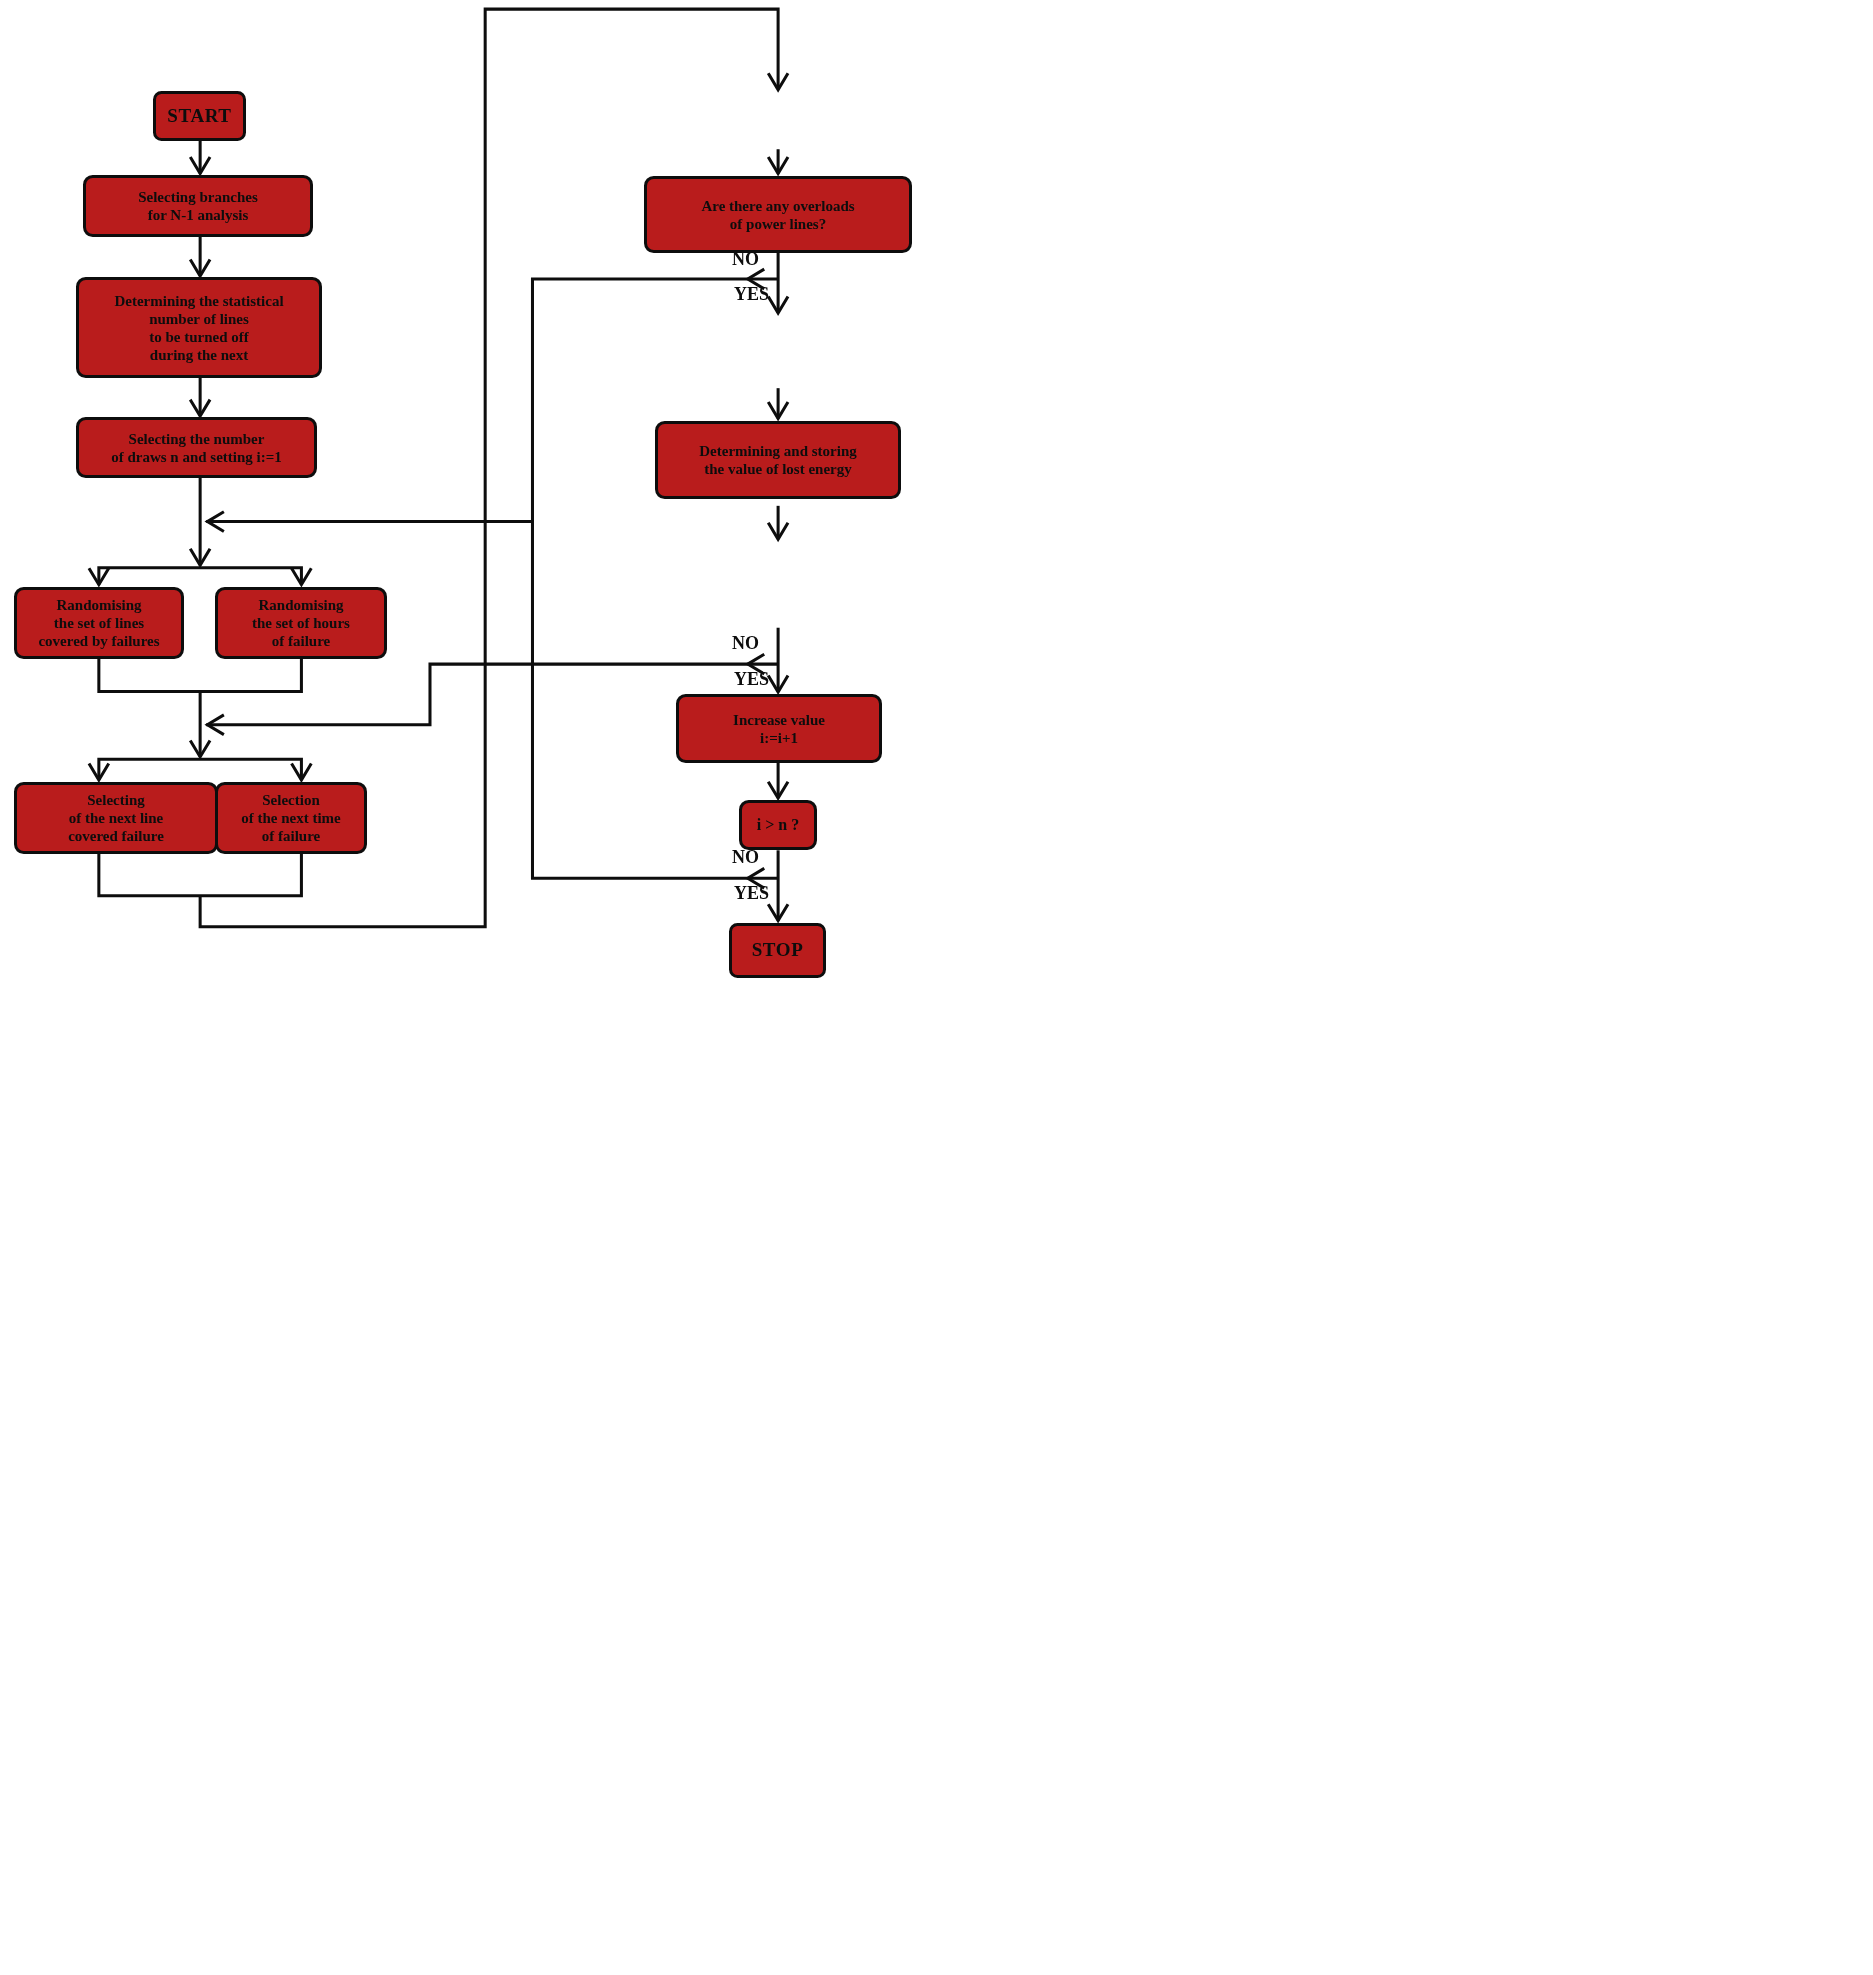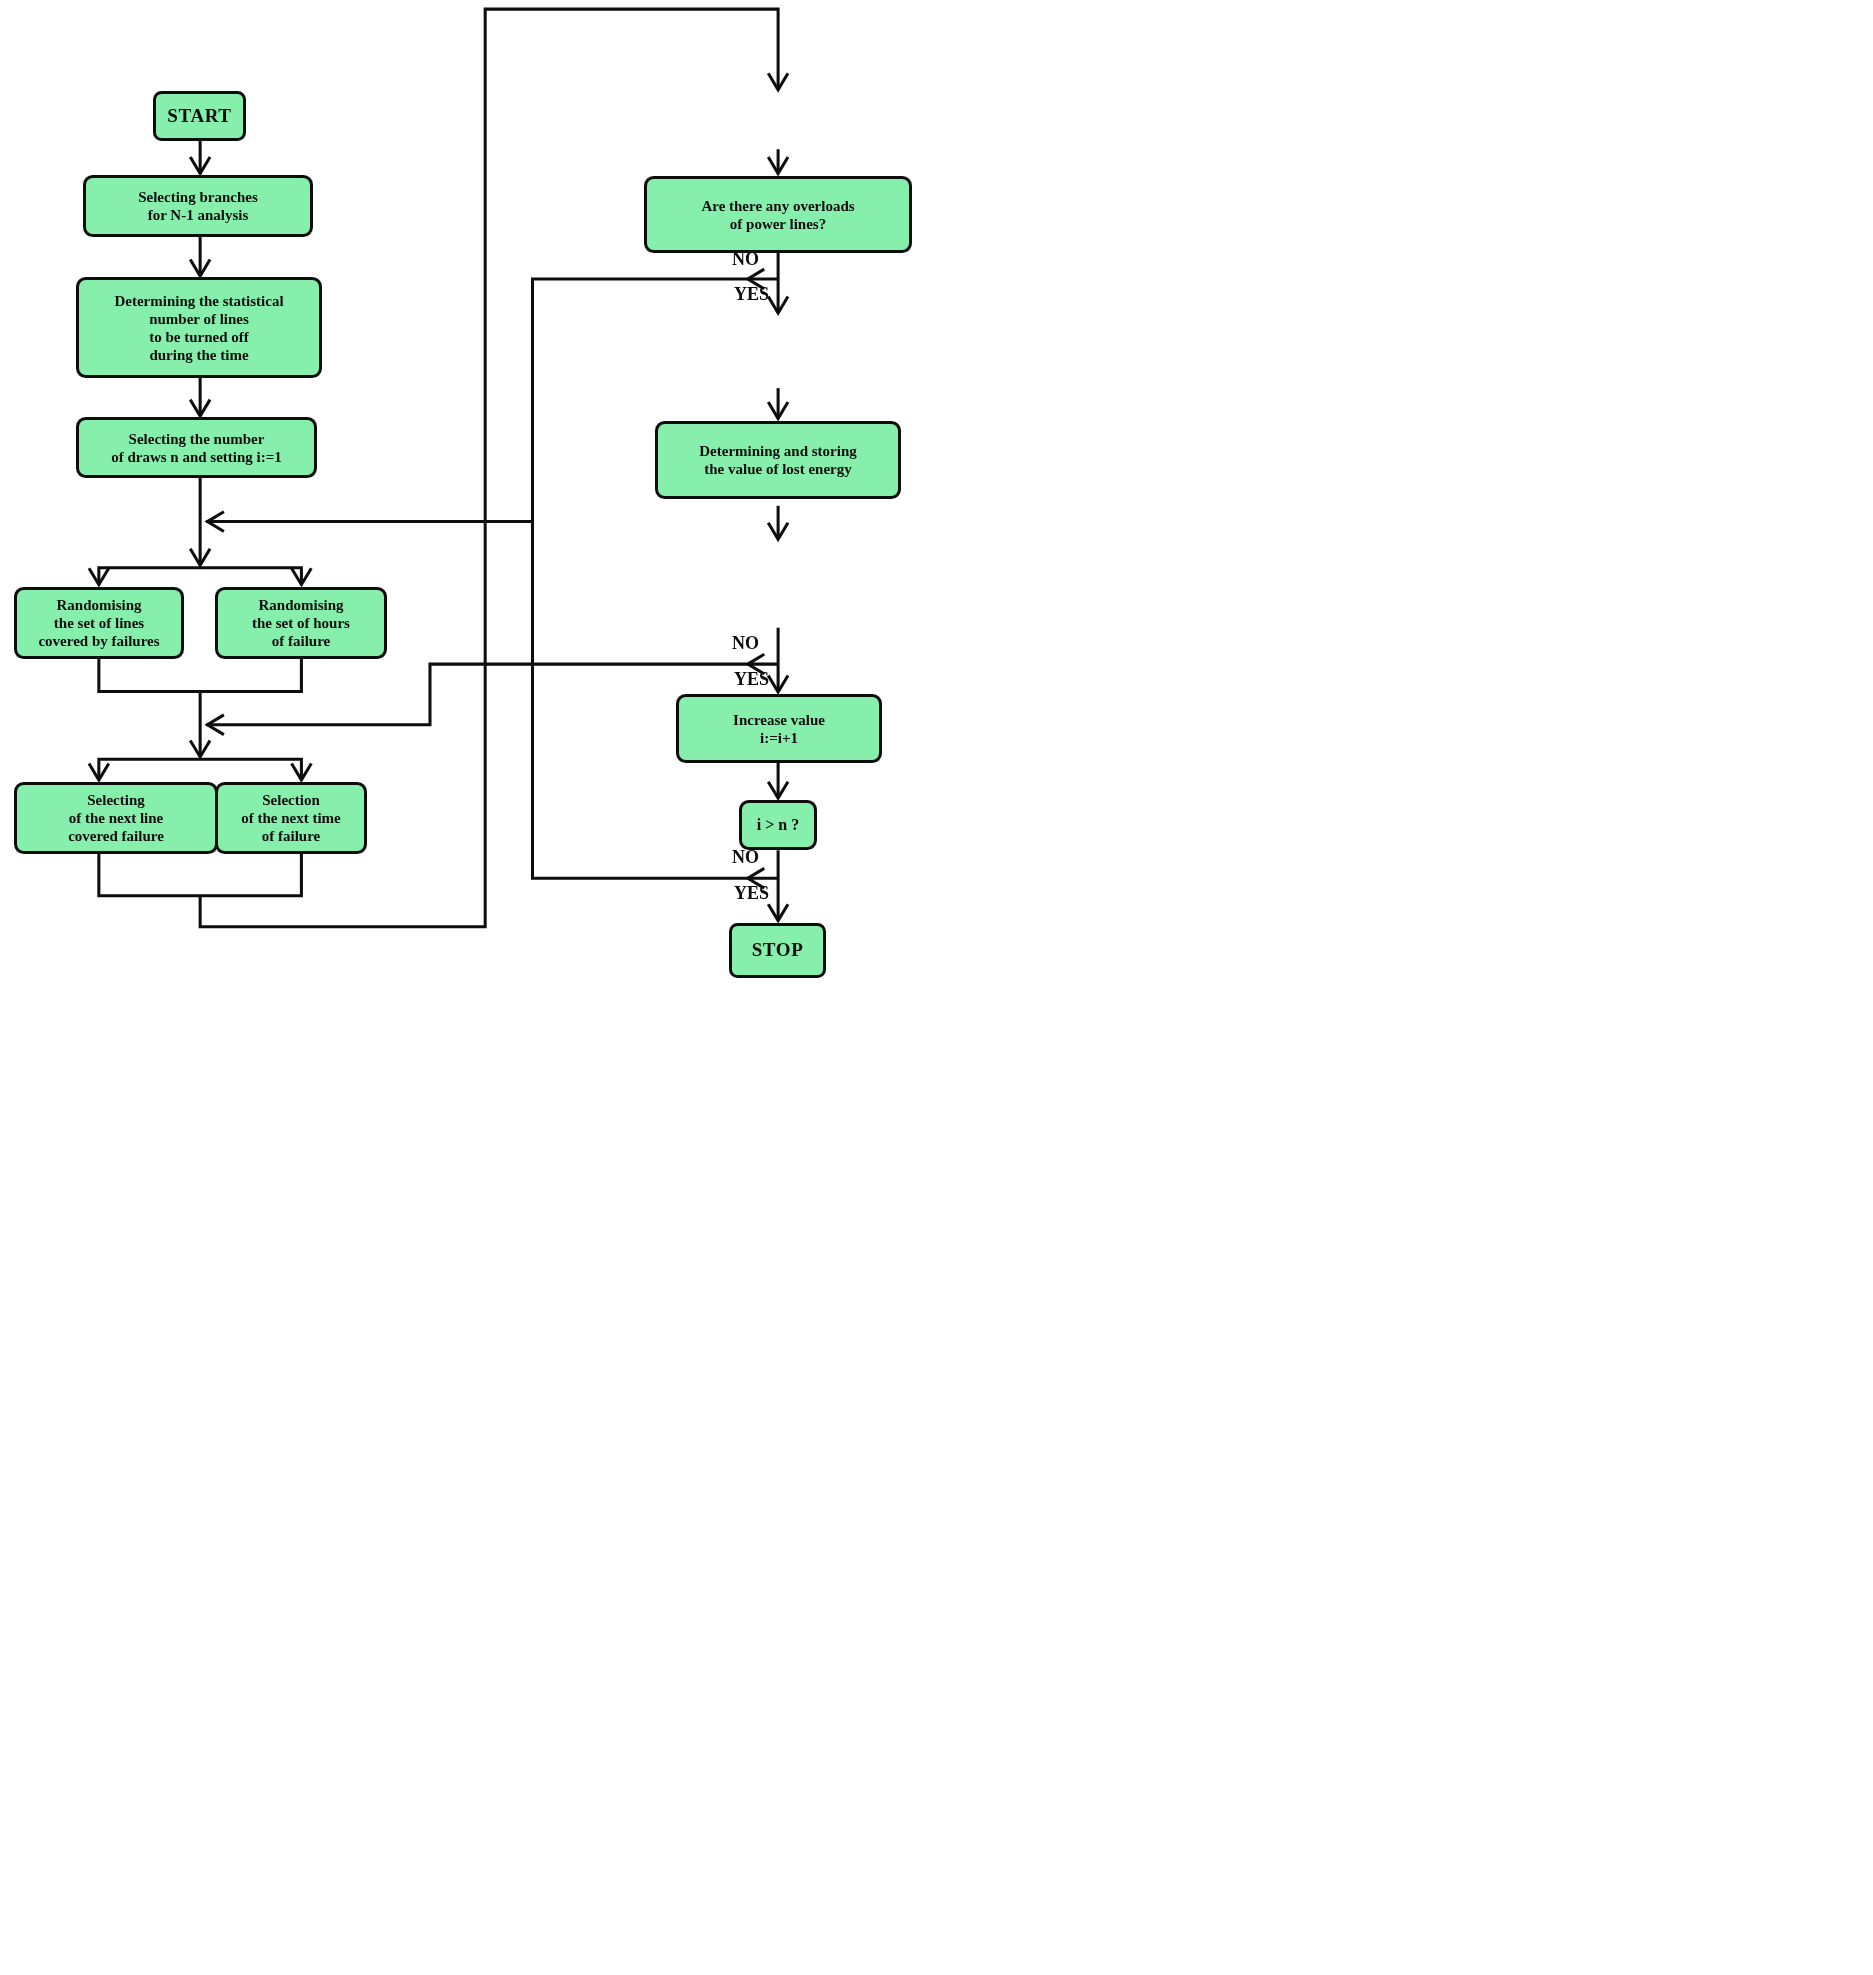--- a/index.html
+++ b/index.html
@@ -7,21 +7,21 @@
     position:relative;
     width:937px;height:988px;
     background:#ffffff;
     font-family:"Liberation Serif", serif;
     color:#0d0d0d;
   }
   #wires{position:absolute;left:0;top:0;width:937px;height:988px;}
   .box{
     position:absolute;
     box-sizing:border-box;
-    background:#86efac;
+    background:#b91c1c;
     border:3.6px solid #0d0d0d;
     border-radius:9.7px;
     display:flex;flex-direction:column;
     align-items:center;justify-content:center;
     text-align:center;
     font-weight:bold;
     font-size:15px;line-height:1.2;
     z-index:2;
   }
   .box span{display:block;white-space:nowrap;}
@@ -96,21 +96,21 @@
 
   <div class="box" style="left:83px;top:175px;width:230px;height:62px;">
     <span>Selecting branches</span>
     <span>for N-1 analysis</span>
   </div>
 
   <div class="box" style="left:76px;top:277px;width:246px;height:101px;">
     <span>Determining the statistical</span>
     <span>number of lines</span>
     <span>to be turned off</span>
-    <span>during the time</span>
+    <span>during the next</span>
   </div>
 
   <div class="box" style="left:76px;top:417px;width:241px;height:61px;">
     <span>Selecting the number</span>
     <span>of draws n and setting i:=1</span>
   </div>
 
   <div class="box" style="left:14px;top:587px;width:170px;height:72px;">
     <span>Randomising</span>
     <span>the set of lines</span>

